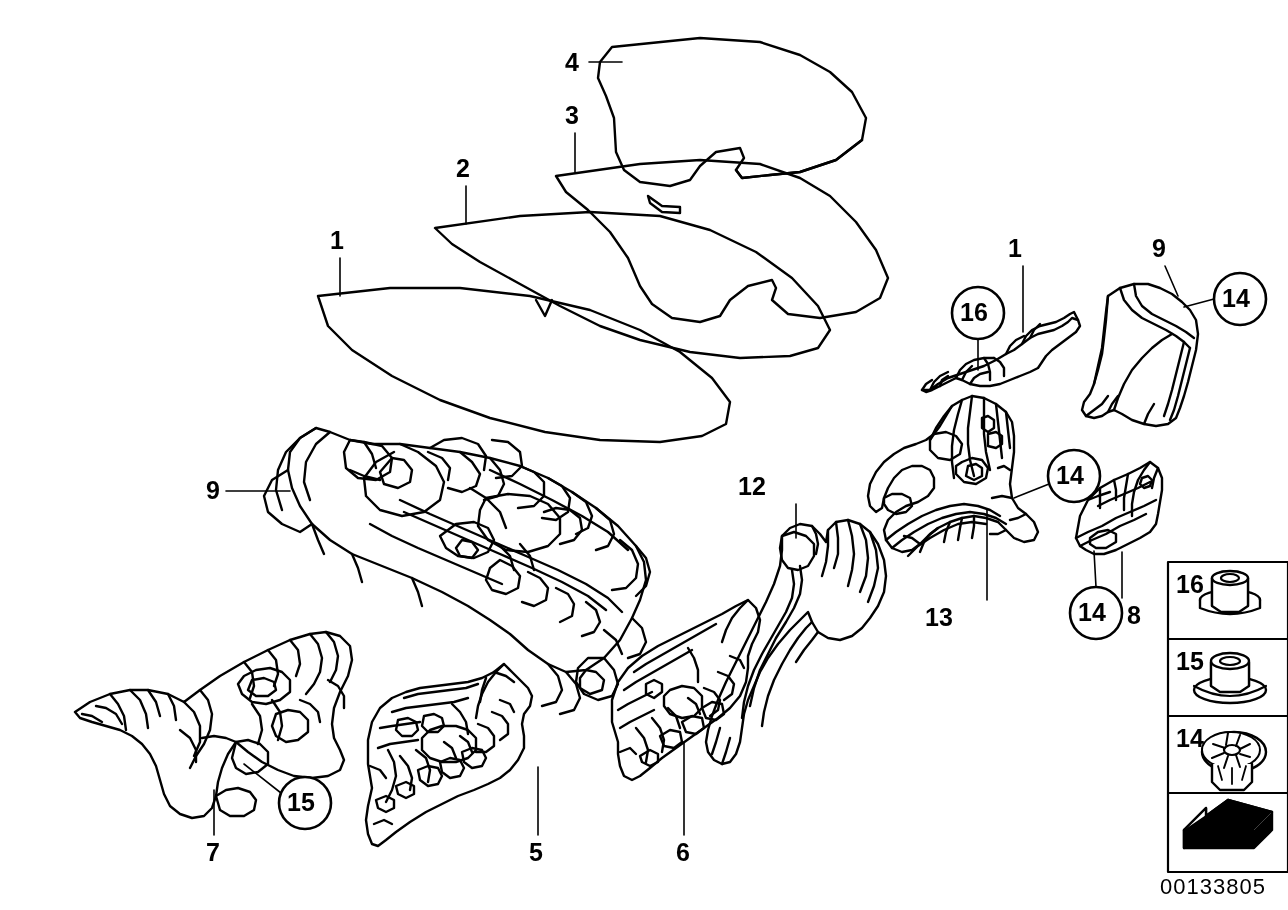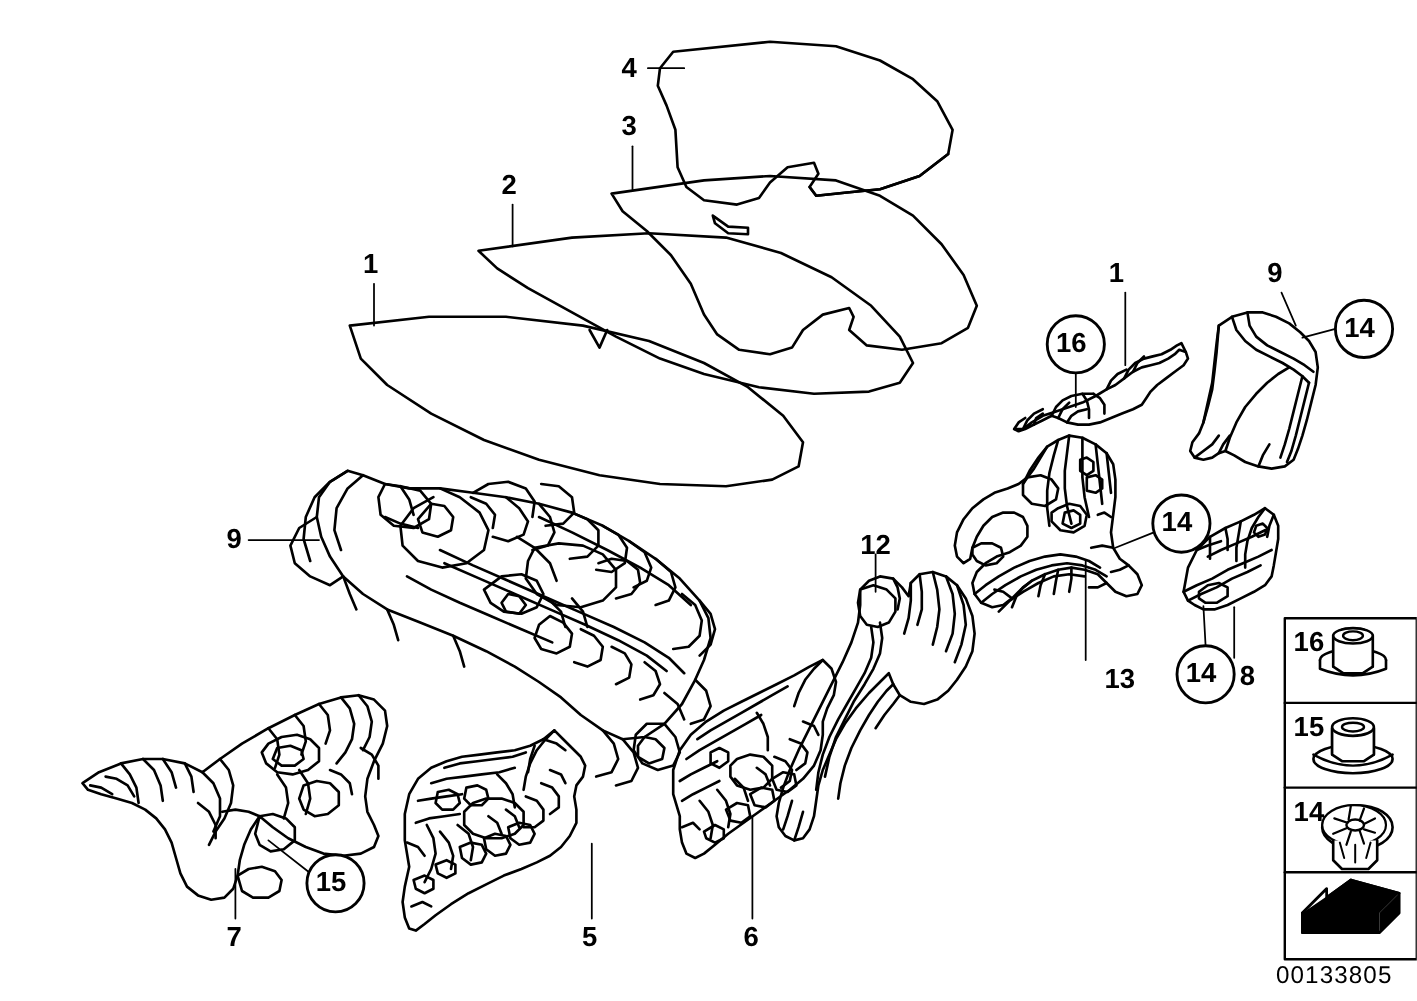--- a/index.html
+++ b/index.html
@@ -426,22 +426,22 @@
   <div class="callnum" style="left:456px;top:156px;">2</div>
   <div class="callnum" style="left:565px;top:103px;">3</div>
   <div class="callnum" style="left:565px;top:50px;">4</div>
   <div class="callnum" style="left:529px;top:840px;">5</div>
   <div class="callnum" style="left:676px;top:840px;">6</div>
   <div class="callnum" style="left:206px;top:840px;">7</div>
   <div class="callnum" style="left:1127px;top:603px;">8</div>
   <div class="callnum" style="left:206px;top:478px;">9</div>
   <div class="callnum" style="left:1008px;top:236px;">1</div>
   <div class="callnum" style="left:1152px;top:236px;">9</div>
-  <div class="callnum" style="left:782px;top:474px;margin-top:10px;">12</div>
-  <div class="callnum" style="left:1004px;top:605px;">13</div>
+  <div class="callnum" style="left:738px;top:474px;">12</div>
+  <div class="callnum" style="left:925px;top:605px;">13</div>
 
   <div class="callnum" style="left:960px;top:300px;">16</div>
   <div class="callnum" style="left:1222px;top:286px;">14</div>
   <div class="callnum" style="left:1056px;top:463px;">14</div>
   <div class="callnum" style="left:1078px;top:600px;">14</div>
   <div class="callnum" style="left:287px;top:790px;">15</div>
 
   <div class="callnum" style="left:1176px;top:572px;">16</div>
   <div class="callnum" style="left:1176px;top:649px;">15</div>
   <div class="callnum" style="left:1176px;top:726px;">14</div>

